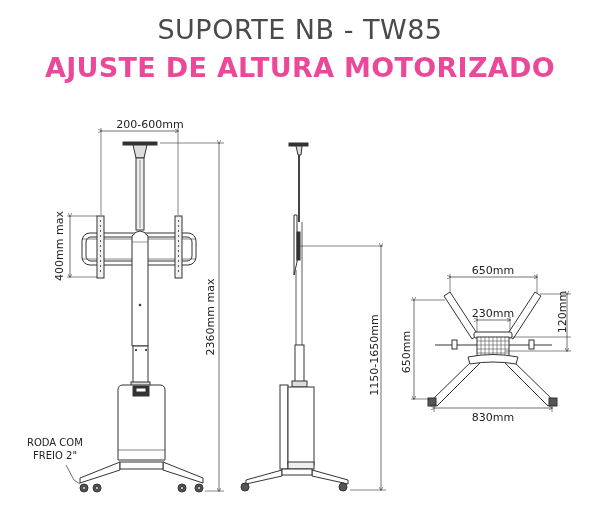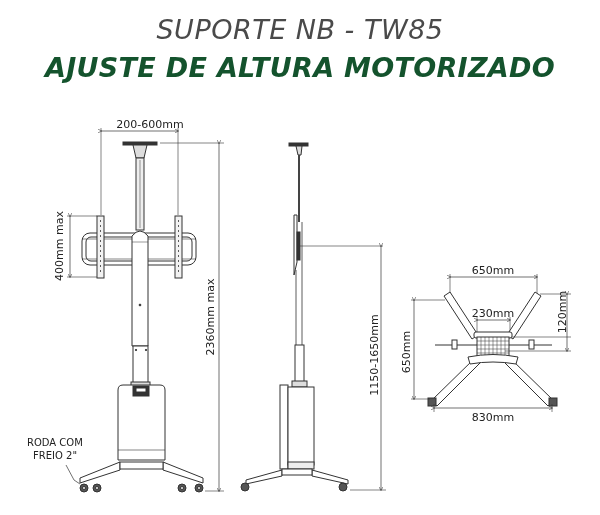--- a/index.html
+++ b/index.html
@@ -1,19 +1,19 @@
 <!DOCTYPE html>
 <html><head>
 <meta charset="utf-8">
 <style>
   html, body { margin:0; padding:0; background:#ffffff; }
   body { width:600px; height:515px; position:relative; overflow:hidden; font-family:"Liberation Sans", sans-serif; }
-  .title { position:absolute; left:0; width:600px; text-align:center;font-style:italic; }
+  .title { position:absolute; left:0; width:600px; text-align:center; }
   .t1 { top:14px; font-size:27px; color:#4a4a4a; letter-spacing:0.5px; font-family:"DejaVu Sans", sans-serif; font-weight:normal; }
-  .t2 { top:52px; font-size:27px; color:#14532d; font-weight:bold; letter-spacing:0.3px; font-family:"DejaVu Sans", sans-serif; }
+  .t2 { top:52px; font-size:27px; color:#ec4899; font-weight:bold; letter-spacing:0.3px; font-family:"DejaVu Sans", sans-serif; }
   svg.draw { position:absolute; left:0; top:0; }
   .lbl { font-family:"DejaVu Sans", sans-serif; font-size:11px; fill:#222; }
   .lbl-s { font-family:"DejaVu Sans", sans-serif; font-size:10px; fill:#222; }
 </style>
 </head>
 <body>
 
 <div class="title t1">SUPORTE NB - TW85</div>
 <div class="title t2">AJUSTE DE ALTURA MOTORIZADO</div>
 

